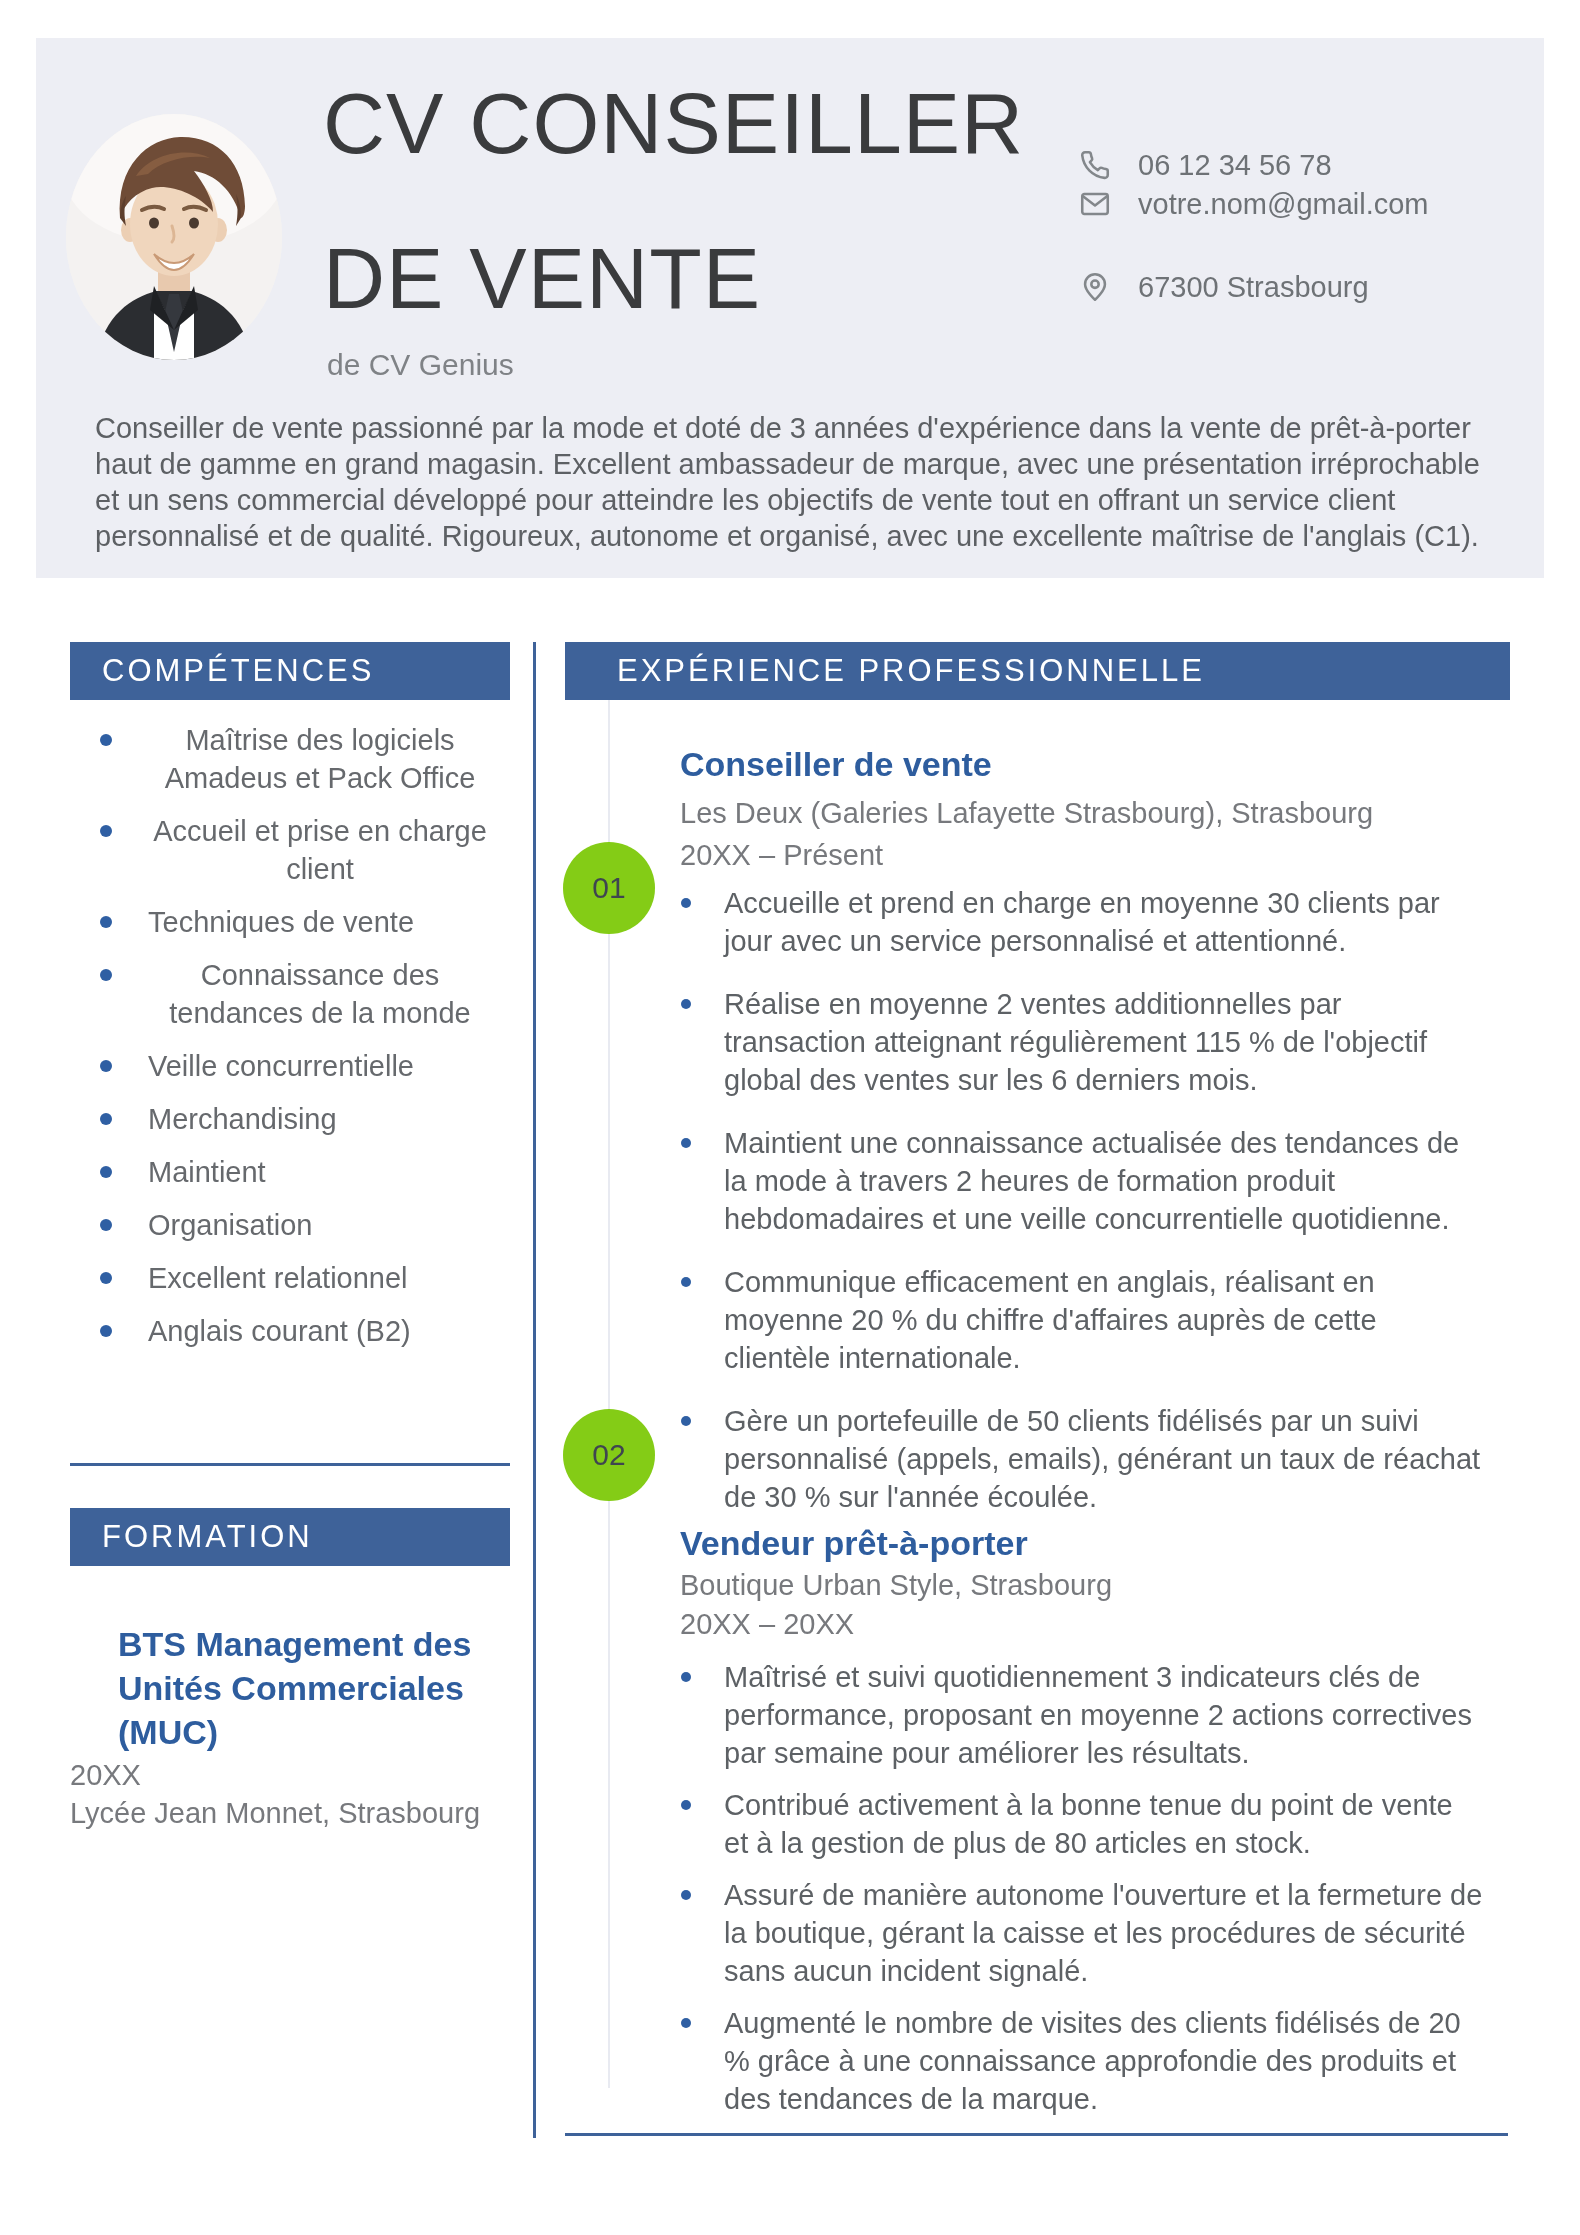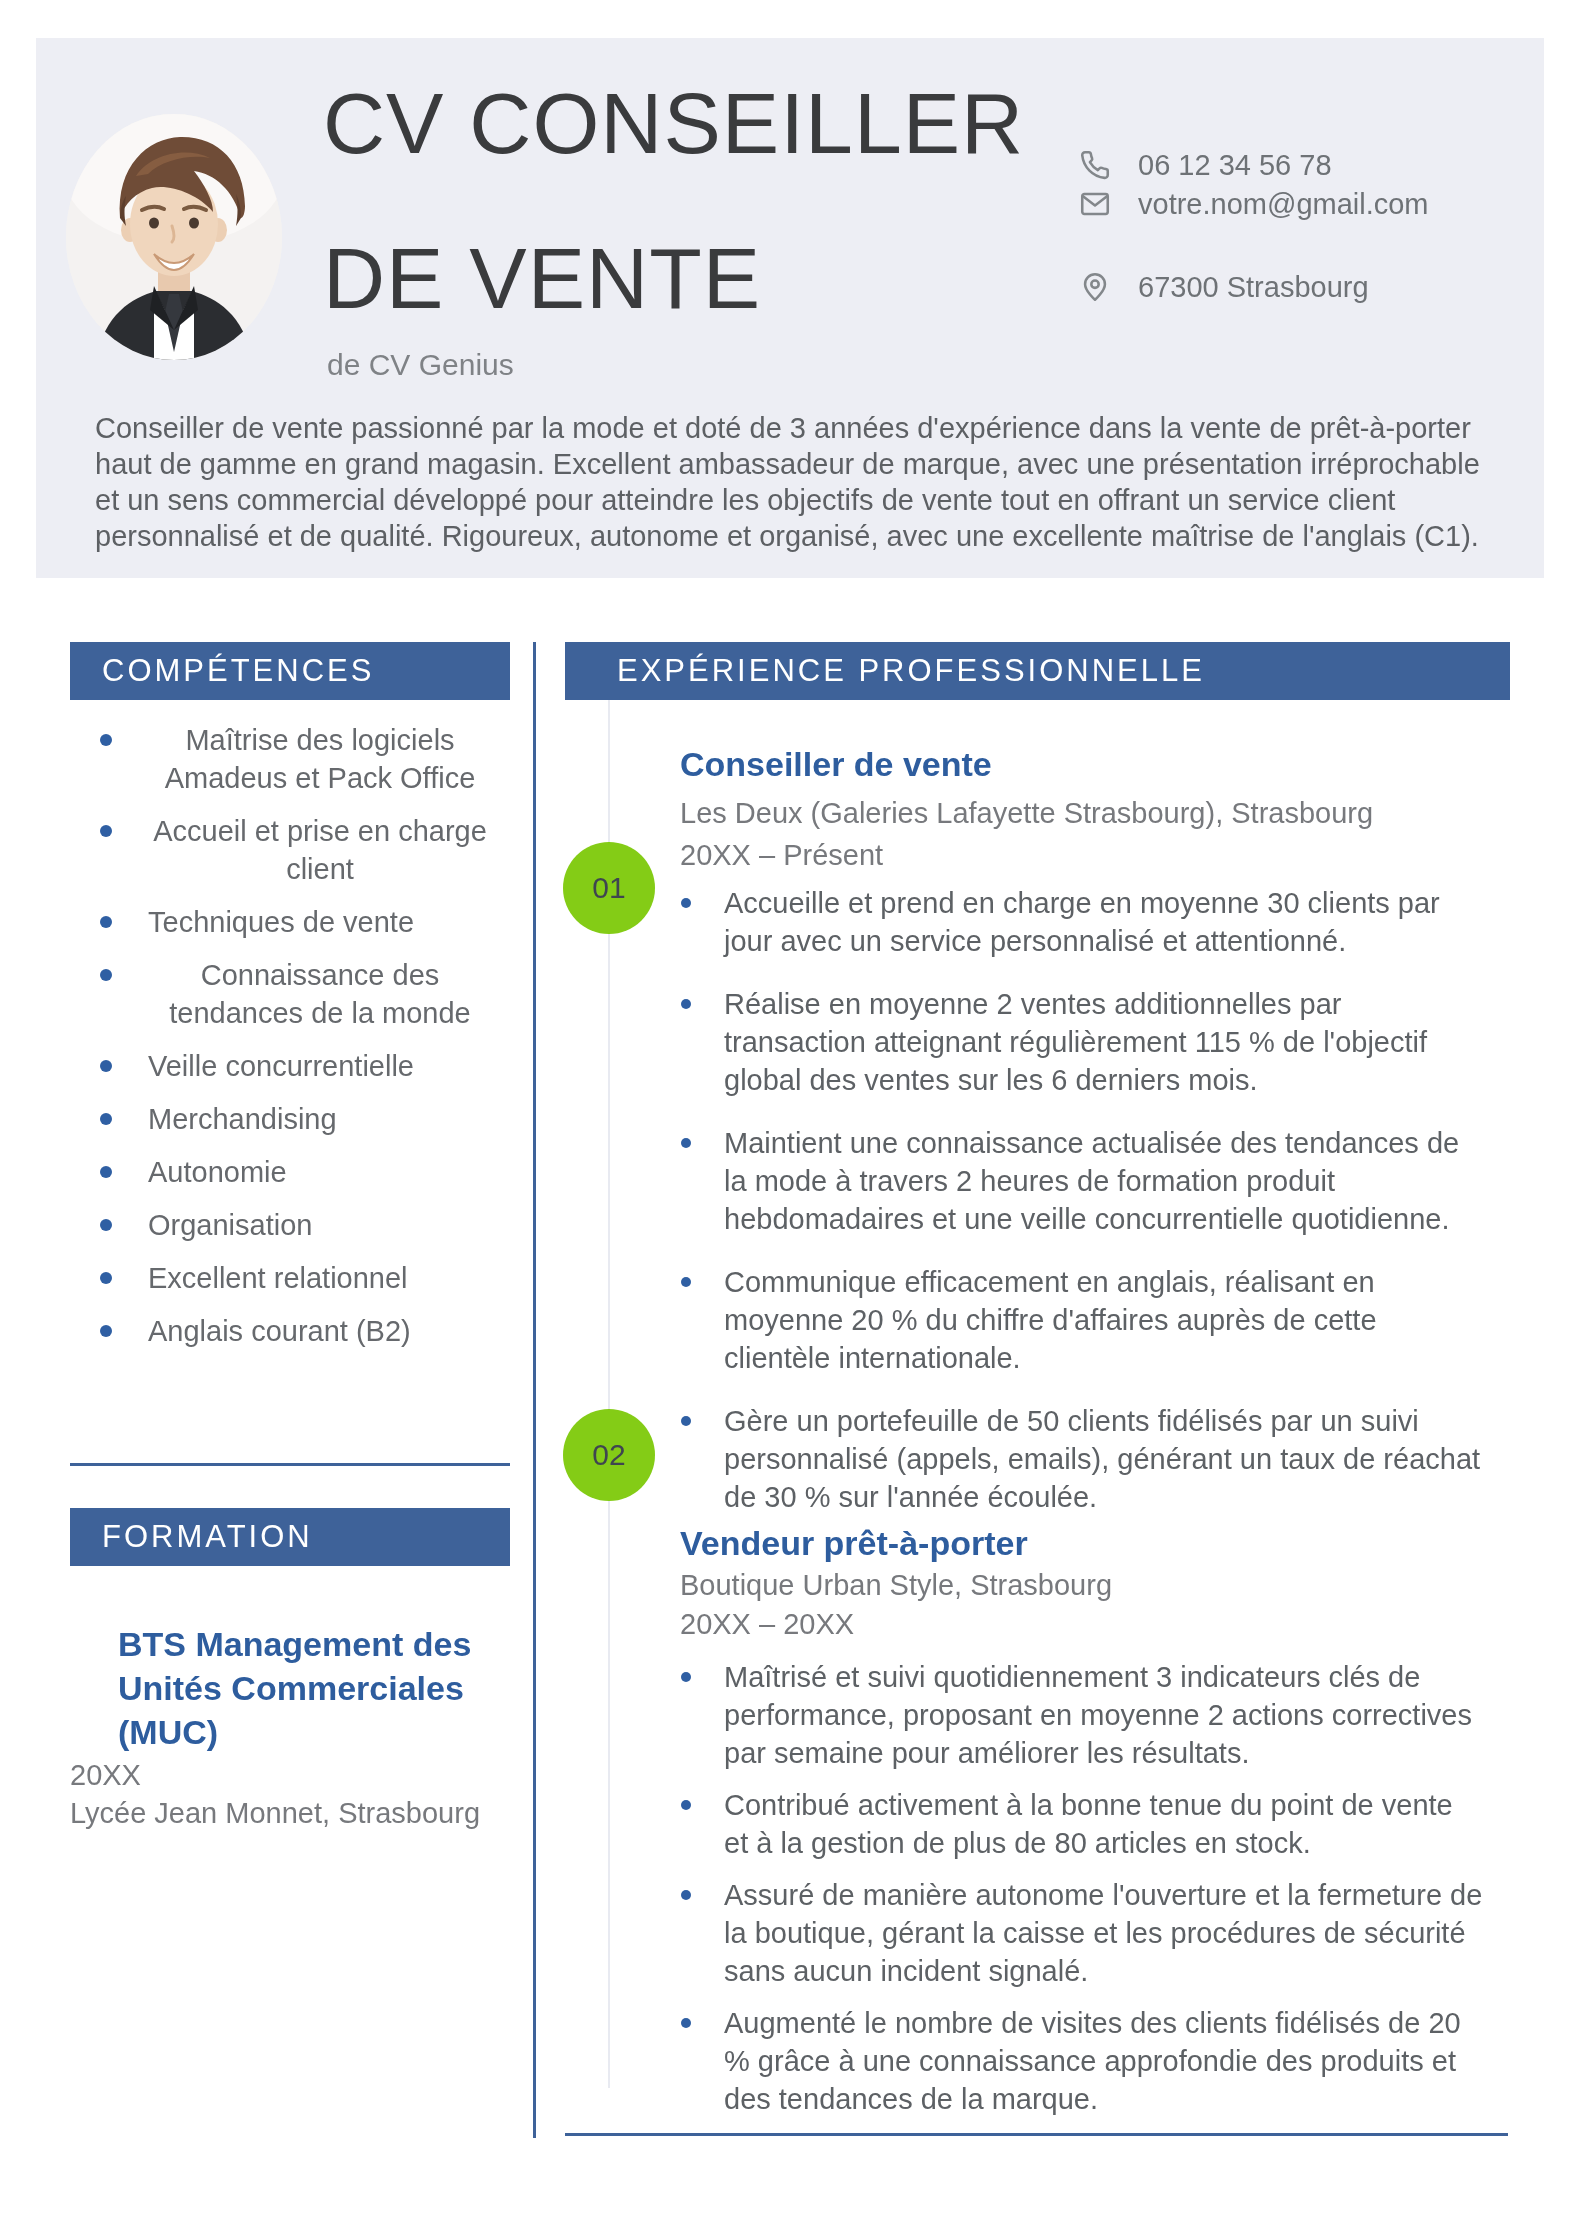--- a/index.html
+++ b/index.html
@@ -156,21 +156,21 @@
         <span class="txt">Veille concurrentielle</span>
       </div>
 
       <div class="skill">
         <span class="dot"></span>
         <span class="txt">Merchandising</span>
       </div>
 
       <div class="skill">
         <span class="dot"></span>
-        <span class="txt">Autonomie</span>
+        <span class="txt">Maintient</span>
       </div>
 
       <div class="skill">
         <span class="dot"></span>
         <span class="txt">Organisation</span>
       </div>
 
       <div class="skill">
         <span class="dot"></span>
         <span class="txt">Excellent relationnel</span>

